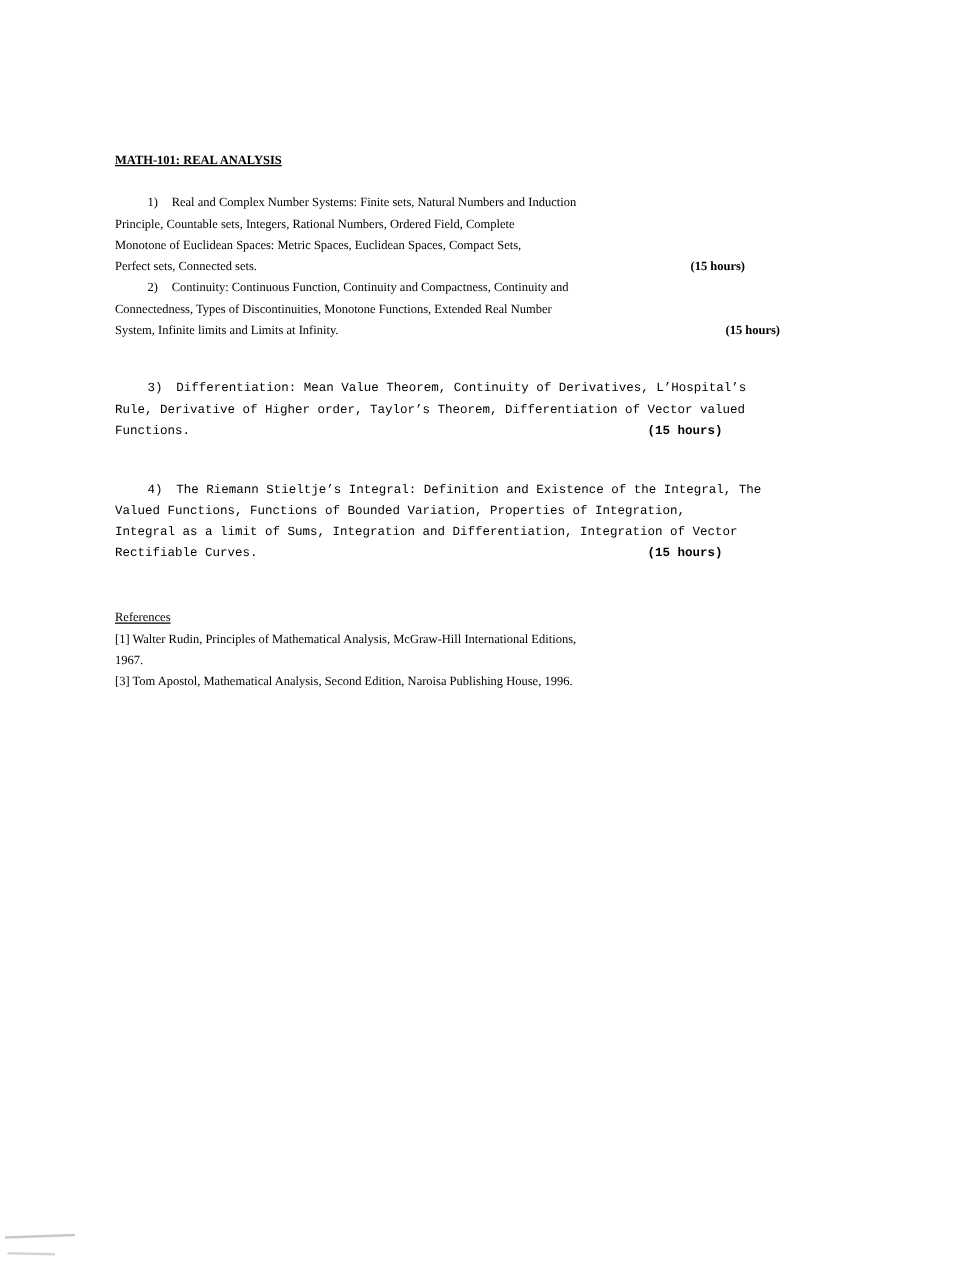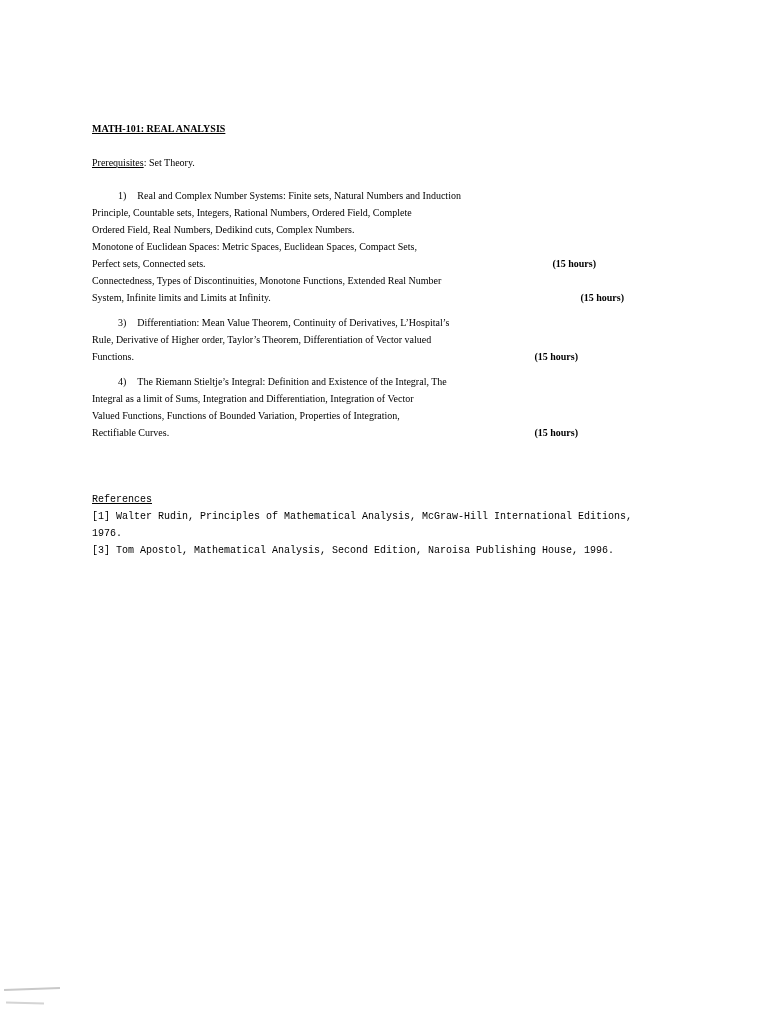--- a/index.html
+++ b/index.html
@@ -41,22 +41,22 @@
   .underline { text-decoration: underline; }
   .firstline { padding-left: 26px; }
   .num { margin-right: 11px; }
   .lastline { position: relative; }
   .hours {
     position: absolute;
     top: 0;
     font-weight: bold;
     text-align: center;
   }
-  .mt-blank { margin-top: 8px; }
-  .refs { margin-top: 50px; font-family: Liberation Mono, monospace; }
+  .mt-blank { margin-top: 30px; font-family: Liberation Mono, monospace; }
+  .refs { margin-top: 34px; }
   .refs-heading { text-decoration: underline; }
   
   .artifact {
     position: absolute;
     left: 4px;
     bottom: 14px;
     width: 58px;
     height: 24px;
   }
   .artifact .stroke1 {
@@ -75,52 +75,51 @@
   }
 </style>
 </head>
 <body>
 
 <div class="page">
 
   <div class="line title">MATH-101: REAL ANALYSIS</div>
 
 
-  <div class="line prereq"><span class="underline">Prerequisites</span><span>: Set Theory.</span></div>
 
   <div class="para">
     <div class="line firstline"><span class="num">1)</span><span>Real and Complex Number Systems: Finite sets, Natural Numbers and Induction</span></div>
     <div class="line">Principle, Countable sets, Integers, Rational Numbers, Ordered Field, Complete</div>
-    <div class="line">Ordered Field, Real Numbers, Dedikind cuts, Complex Numbers.</div>
     <div class="line">Monotone of Euclidean Spaces: Metric Spaces, Euclidean Spaces, Compact Sets,</div>
     <div class="line lastline"><span>Perfect sets, Connected sets.</span><span class="hours" style="right:68px">(15 hours)</span></div>
   </div>
 
   <div class="para">
+    <div class="line firstline"><span class="num">2)</span><span>Continuity: Continuous Function, Continuity and Compactness, Continuity and</span></div>
     <div class="line">Connectedness, Types of Discontinuities, Monotone Functions, Extended Real Number</div>
     <div class="line lastline"><span>System, Infinite limits and Limits at Infinity.</span><span class="hours" style="right:40px">(15 hours)</span></div>
   </div>
 
   <div class="para mt-blank">
     <div class="line firstline"><span class="num">3)</span><span>Differentiation: Mean Value Theorem, Continuity of Derivatives, L’Hospital’s</span></div>
     <div class="line">Rule, Derivative of Higher order, Taylor’s Theorem, Differentiation of Vector valued</div>
     <div class="line lastline"><span>Functions.</span><span class="hours" style="right:86px">(15 hours)</span></div>
   </div>
 
   <div class="para mt-blank">
     <div class="line firstline"><span class="num">4)</span><span>The Riemann Stieltje’s Integral: Definition and Existence of the Integral, The</span></div>
+    <div class="line">Valued Functions, Functions of Bounded Variation, Properties of Integration,</div>
     <div class="line">Integral as a limit of Sums, Integration and Differentiation, Integration of Vector</div>
-    <div class="line">Valued Functions, Functions of Bounded Variation, Properties of Integration,</div>
     <div class="line lastline"><span>Rectifiable Curves.</span><span class="hours" style="right:86px">(15 hours)</span></div>
   </div>
 
   <div class="refs">
     <div class="line refs-heading">References</div>
     <div class="line">[1] Walter Rudin, Principles of Mathematical Analysis, McGraw-Hill International Editions,</div>
-    <div class="line">1976.</div>
+    <div class="line">1967.</div>
     <div class="line">[3] Tom Apostol, Mathematical Analysis, Second Edition, Naroisa Publishing House, 1996.</div>
   </div>
 
 </div>
 
 <div class="artifact">
   <div class="stroke1"></div>
   <div class="stroke2"></div>
 </div>
 

